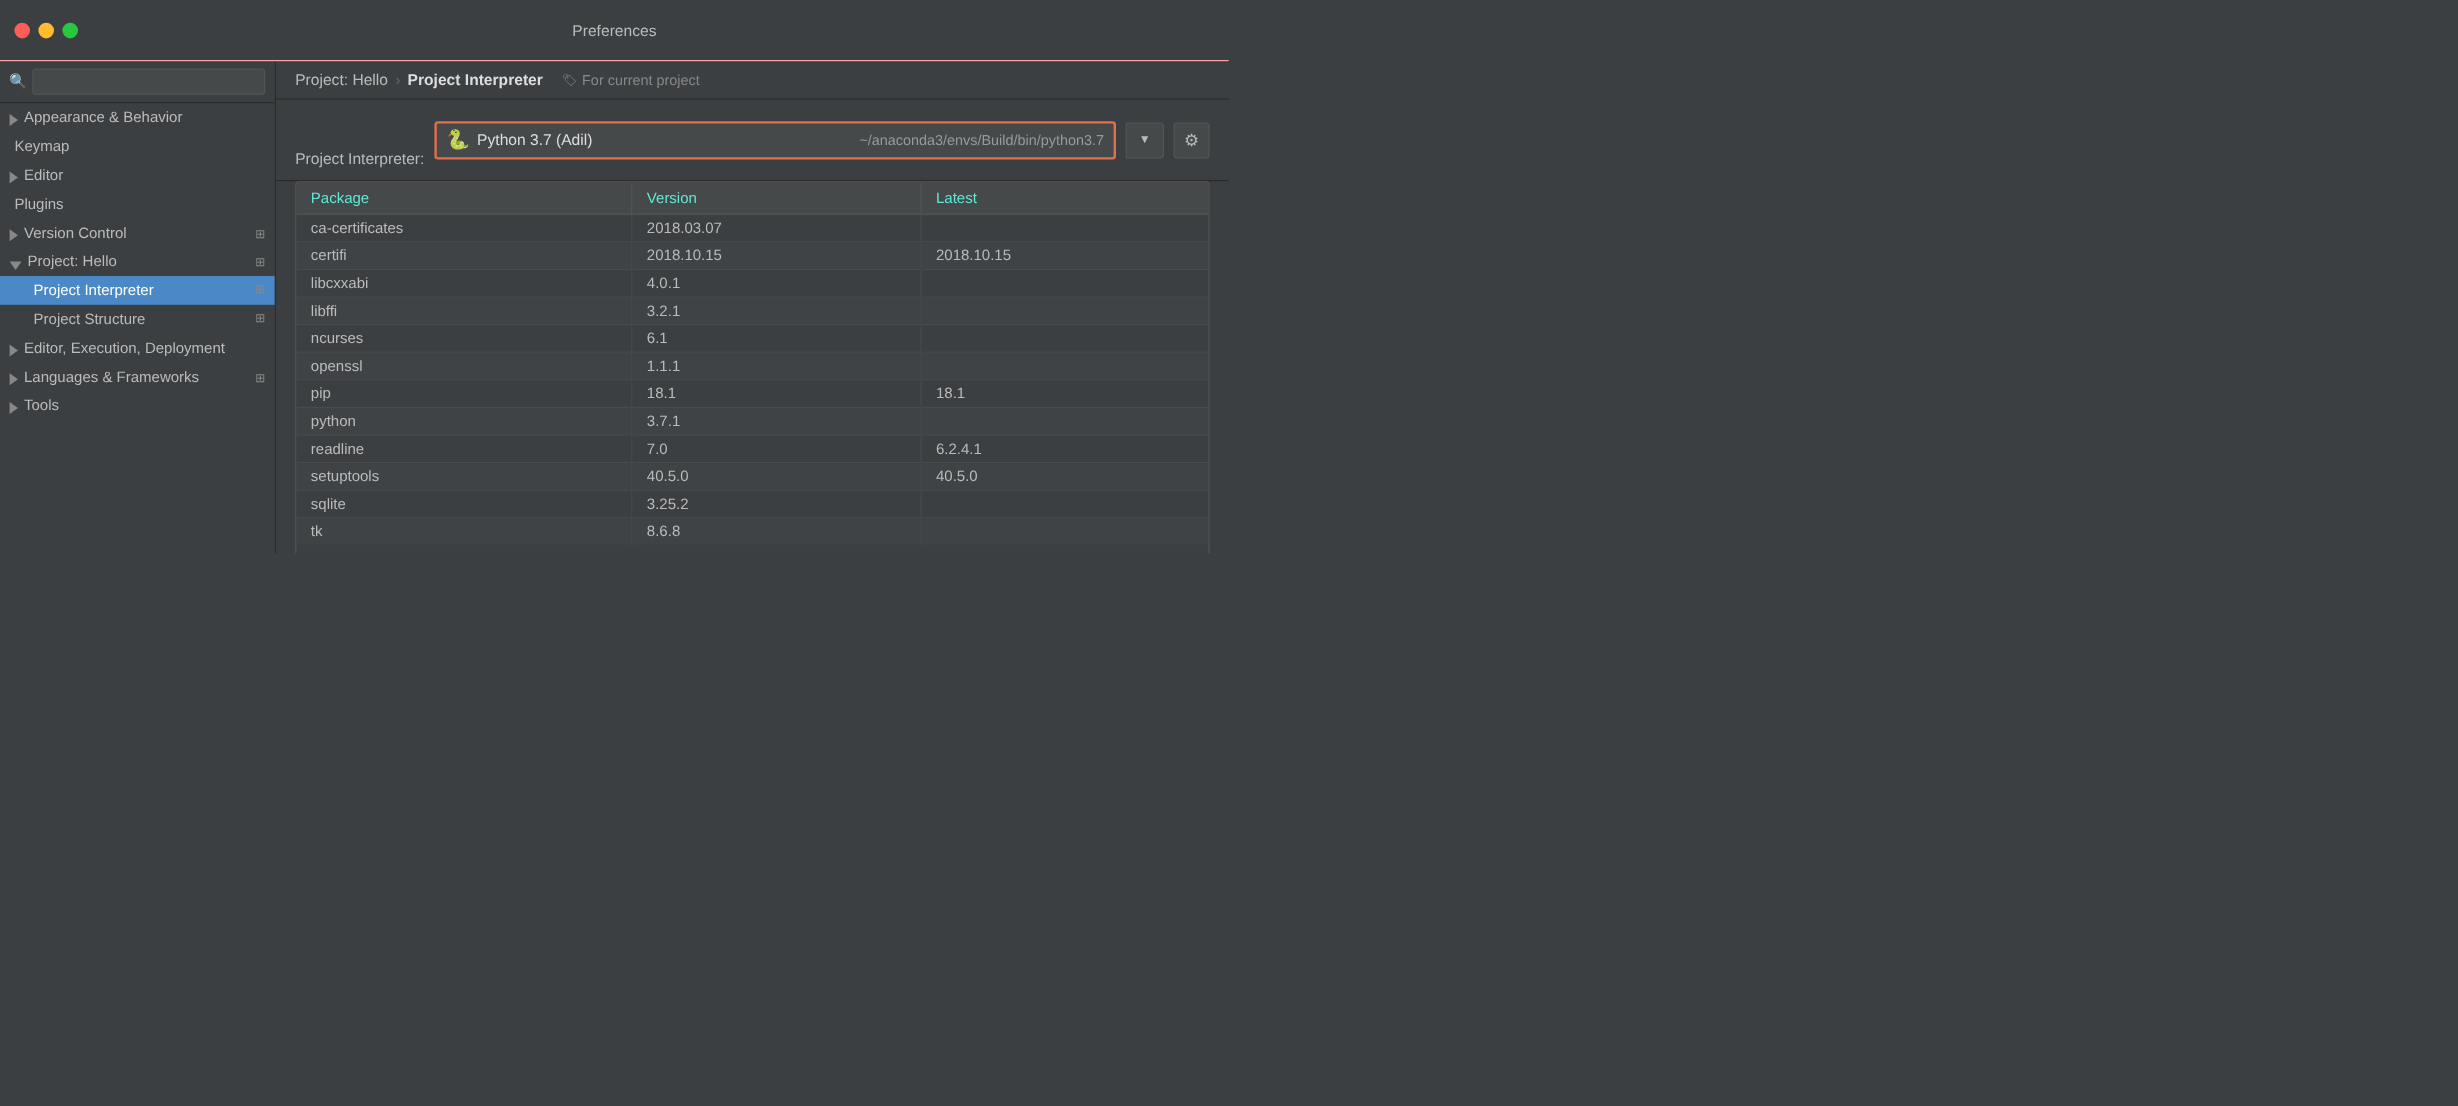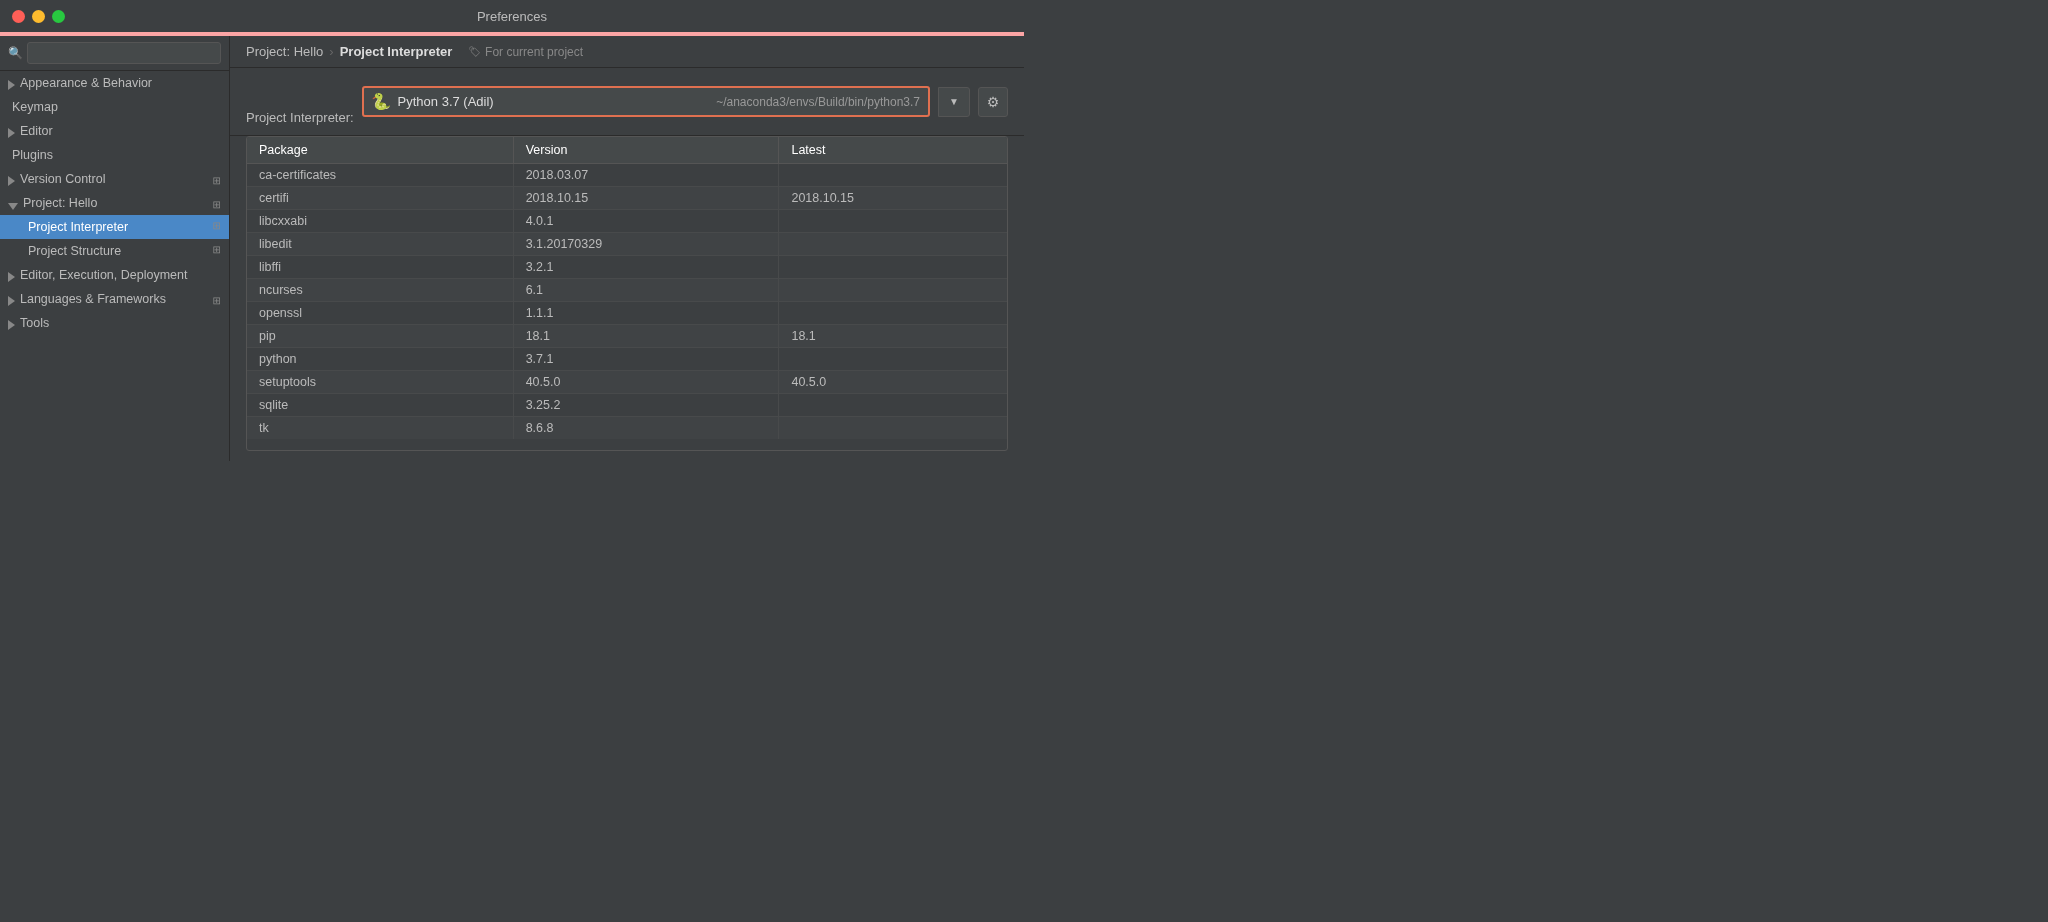--- a/index.html
+++ b/index.html
@@ -9,26 +9,26 @@
       color: #bbb;
       width: 1024px;
       height: 461px;
       overflow: hidden;
       font-size: 13px;
     }
 
     
     .titlebar {
       background: #3c3f41;
-      height: 36px;
+      height: 51px;
       display: flex;
       align-items: center;
       justify-content: center;
       position: relative;
-      border-bottom: 4px solid #fca5a5;
+      border-bottom: 1px solid #fca5a5;
       text-align: center;
     }
     .titlebar-title {
       color: #bbb;
       font-size: 13px;
     }
     .window-controls {
       position: absolute;
       left: 12px;
       display: flex;
@@ -201,21 +201,21 @@
       width: 100%;
       border-collapse: collapse;
       font-size: 12.5px;
     }
     thead tr {
       background: #45494a;
     }
     thead th {
       padding: 6px 12px;
       text-align: left;
-      color: #ffffff;
+      color: #5eead4;
       font-weight: normal;
       border-bottom: 1px solid #555;
       border-right: 1px solid #555;
     }
     thead th:last-child { border-right: none; }
     tbody tr {
       border-bottom: 1px solid #484a4b;
     }
     tbody tr:last-child { border-bottom: none; }
     tbody tr:nth-child(odd) { background: #3c3f41; }
@@ -348,25 +348,20 @@
               <td>certifi</td>
               <td>2018.10.15</td>
               <td>2018.10.15</td>
             </tr>
             <tr>
               <td>libcxxabi</td>
               <td>4.0.1</td>
               <td></td>
             </tr>
             <tr>
-              <td>libedit</td>
-              <td>3.1.20170329</td>
-              <td></td>
-            </tr>
-            <tr>
               <td>libffi</td>
               <td>3.2.1</td>
               <td></td>
             </tr>
             <tr>
               <td>ncurses</td>
               <td>6.1</td>
               <td></td>
             </tr>
             <tr>
@@ -378,20 +373,25 @@
               <td>pip</td>
               <td>18.1</td>
               <td>18.1</td>
             </tr>
             <tr>
               <td>python</td>
               <td>3.7.1</td>
               <td></td>
             </tr>
             <tr>
+              <td>readline</td>
+              <td>7.0</td>
+              <td>6.2.4.1</td>
+            </tr>
+            <tr>
               <td>setuptools</td>
               <td>40.5.0</td>
               <td>40.5.0</td>
             </tr>
             <tr>
               <td>sqlite</td>
               <td>3.25.2</td>
               <td></td>
             </tr>
             <tr>

